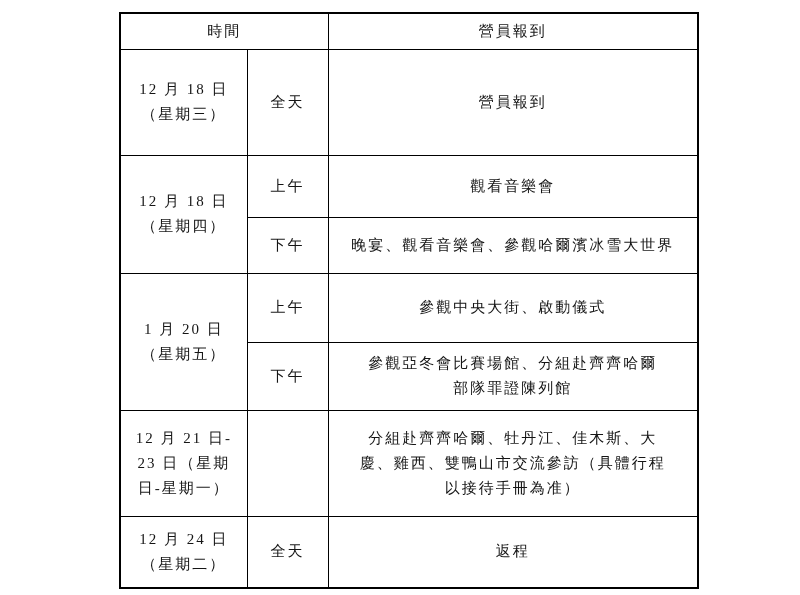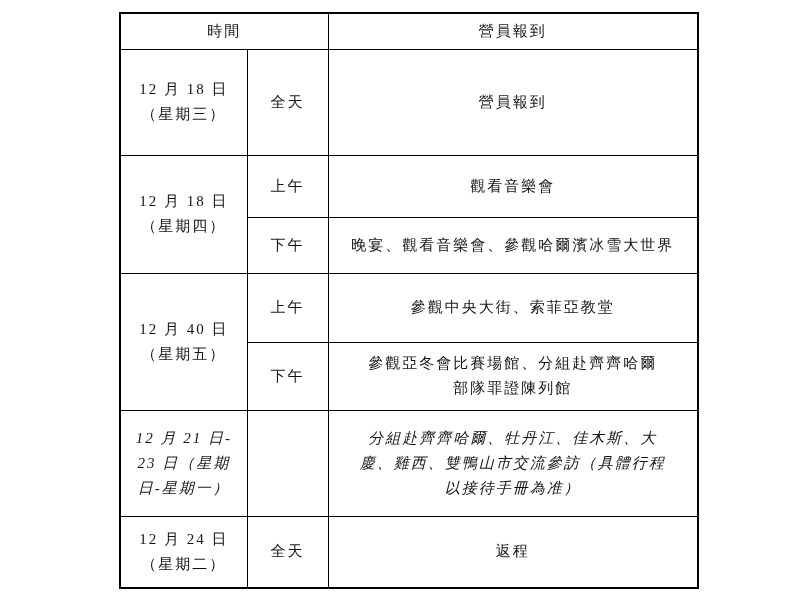--- a/index.html
+++ b/index.html
@@ -38,21 +38,21 @@
     white-space: pre-line;
     padding: 0 2px;
     overflow: hidden;
   }
   tr.h-header { height: 36px; }
   tr.h-r1 { height: 106px; }
   tr.h-r2a { height: 62px; }
   tr.h-r2b { height: 56px; }
   tr.h-r3a { height: 69px; }
   tr.h-r3b { height: 68px; }
-  tr.h-r4 { height: 106px; font-style: italic; }
+  tr.h-r4 { height: 106px; }
   tr.h-r5 { height: 72px; }
 </style>
 </head>
 <body>
 
 <table class="schedule">
   <colgroup>
     <col class="c-date">
     <col class="c-period">
     <col class="c-activity">
@@ -75,24 +75,24 @@
 （星期四）</td>
       <td>上午</td>
       <td>觀看音樂會</td>
     </tr>
     <tr class="h-r2b">
       <td>下午</td>
       <td>晚宴、觀看音樂會、參觀哈爾濱冰雪大世界</td>
     </tr>
 
     <tr class="h-r3a">
-      <td rowspan="2">12 月 40 日
+      <td rowspan="2">1 月 20 日
 （星期五）</td>
       <td>上午</td>
-      <td>參觀中央大街、索菲亞教堂</td>
+      <td>參觀中央大街、啟動儀式</td>
     </tr>
     <tr class="h-r3b">
       <td>下午</td>
       <td>參觀亞冬會比賽場館、分組赴齊齊哈爾
 部隊罪證陳列館</td>
     </tr>
 
     <tr class="h-r4">
       <td>12 月 21 日-
 23 日（星期

